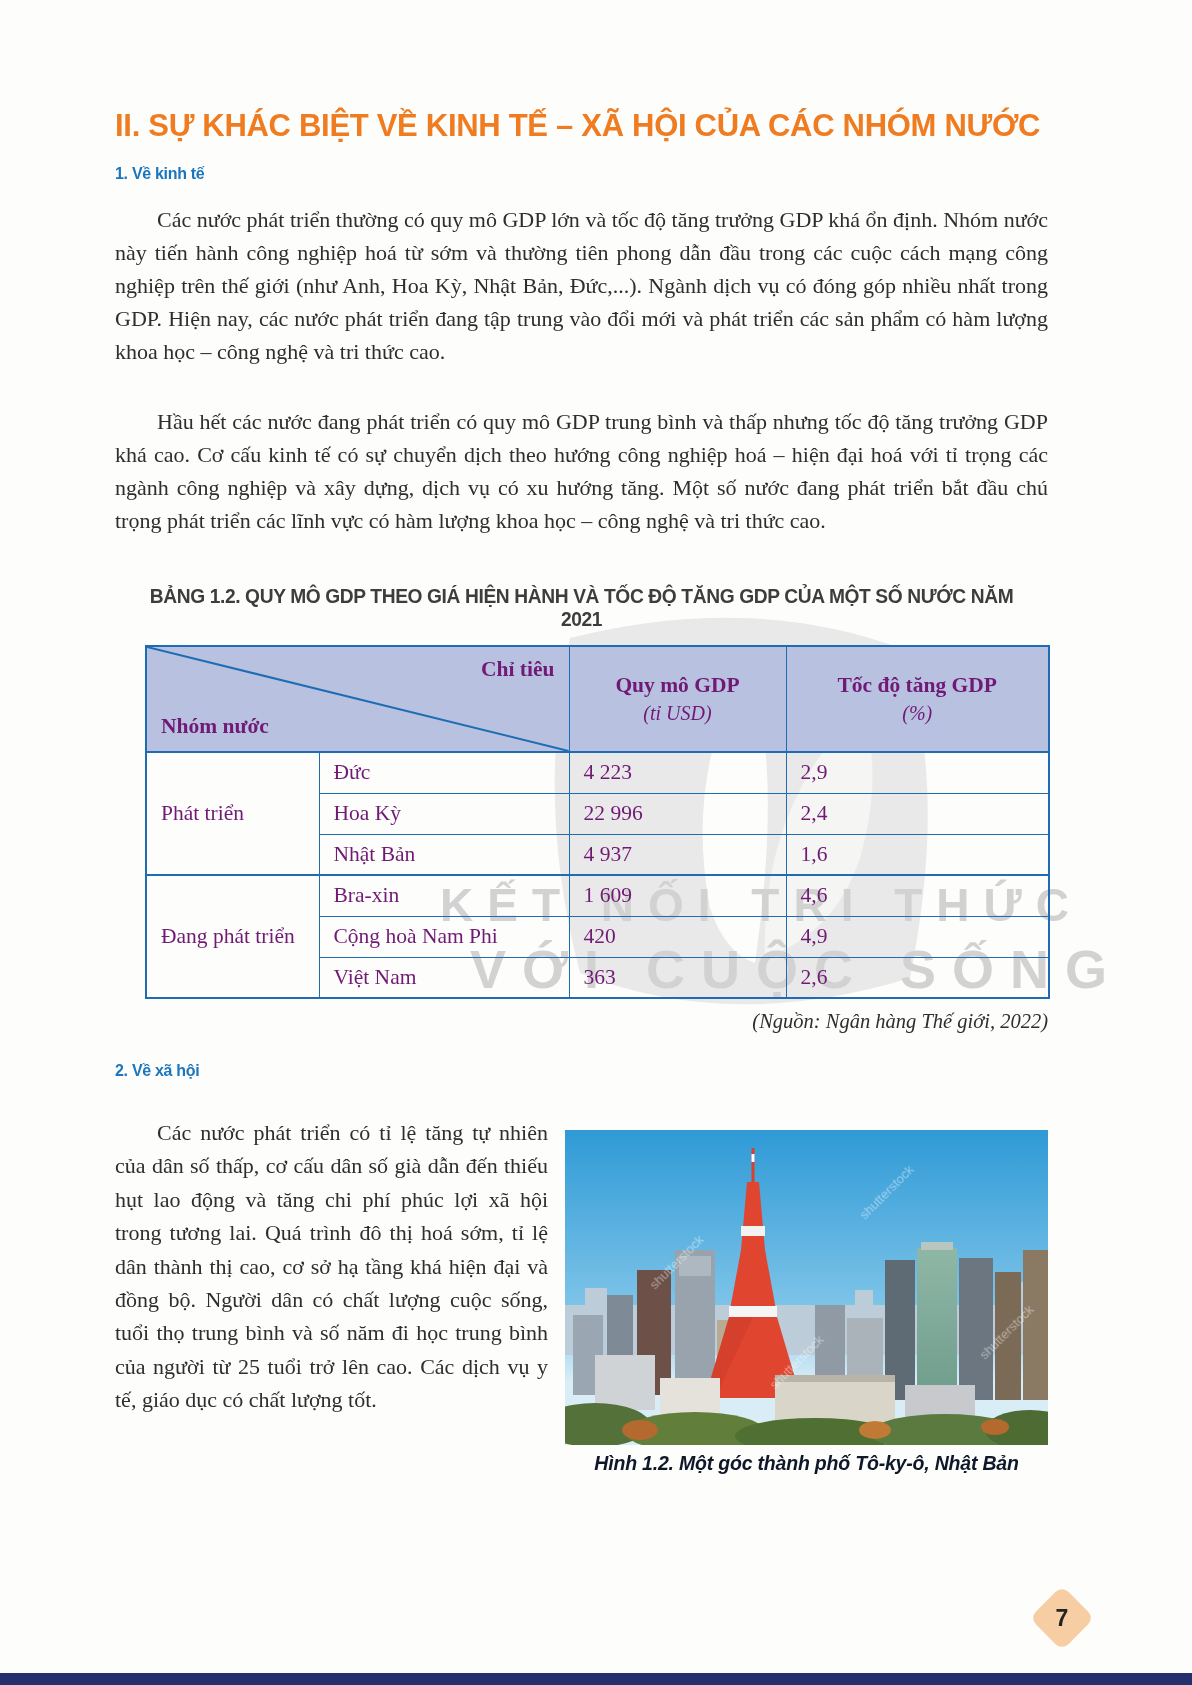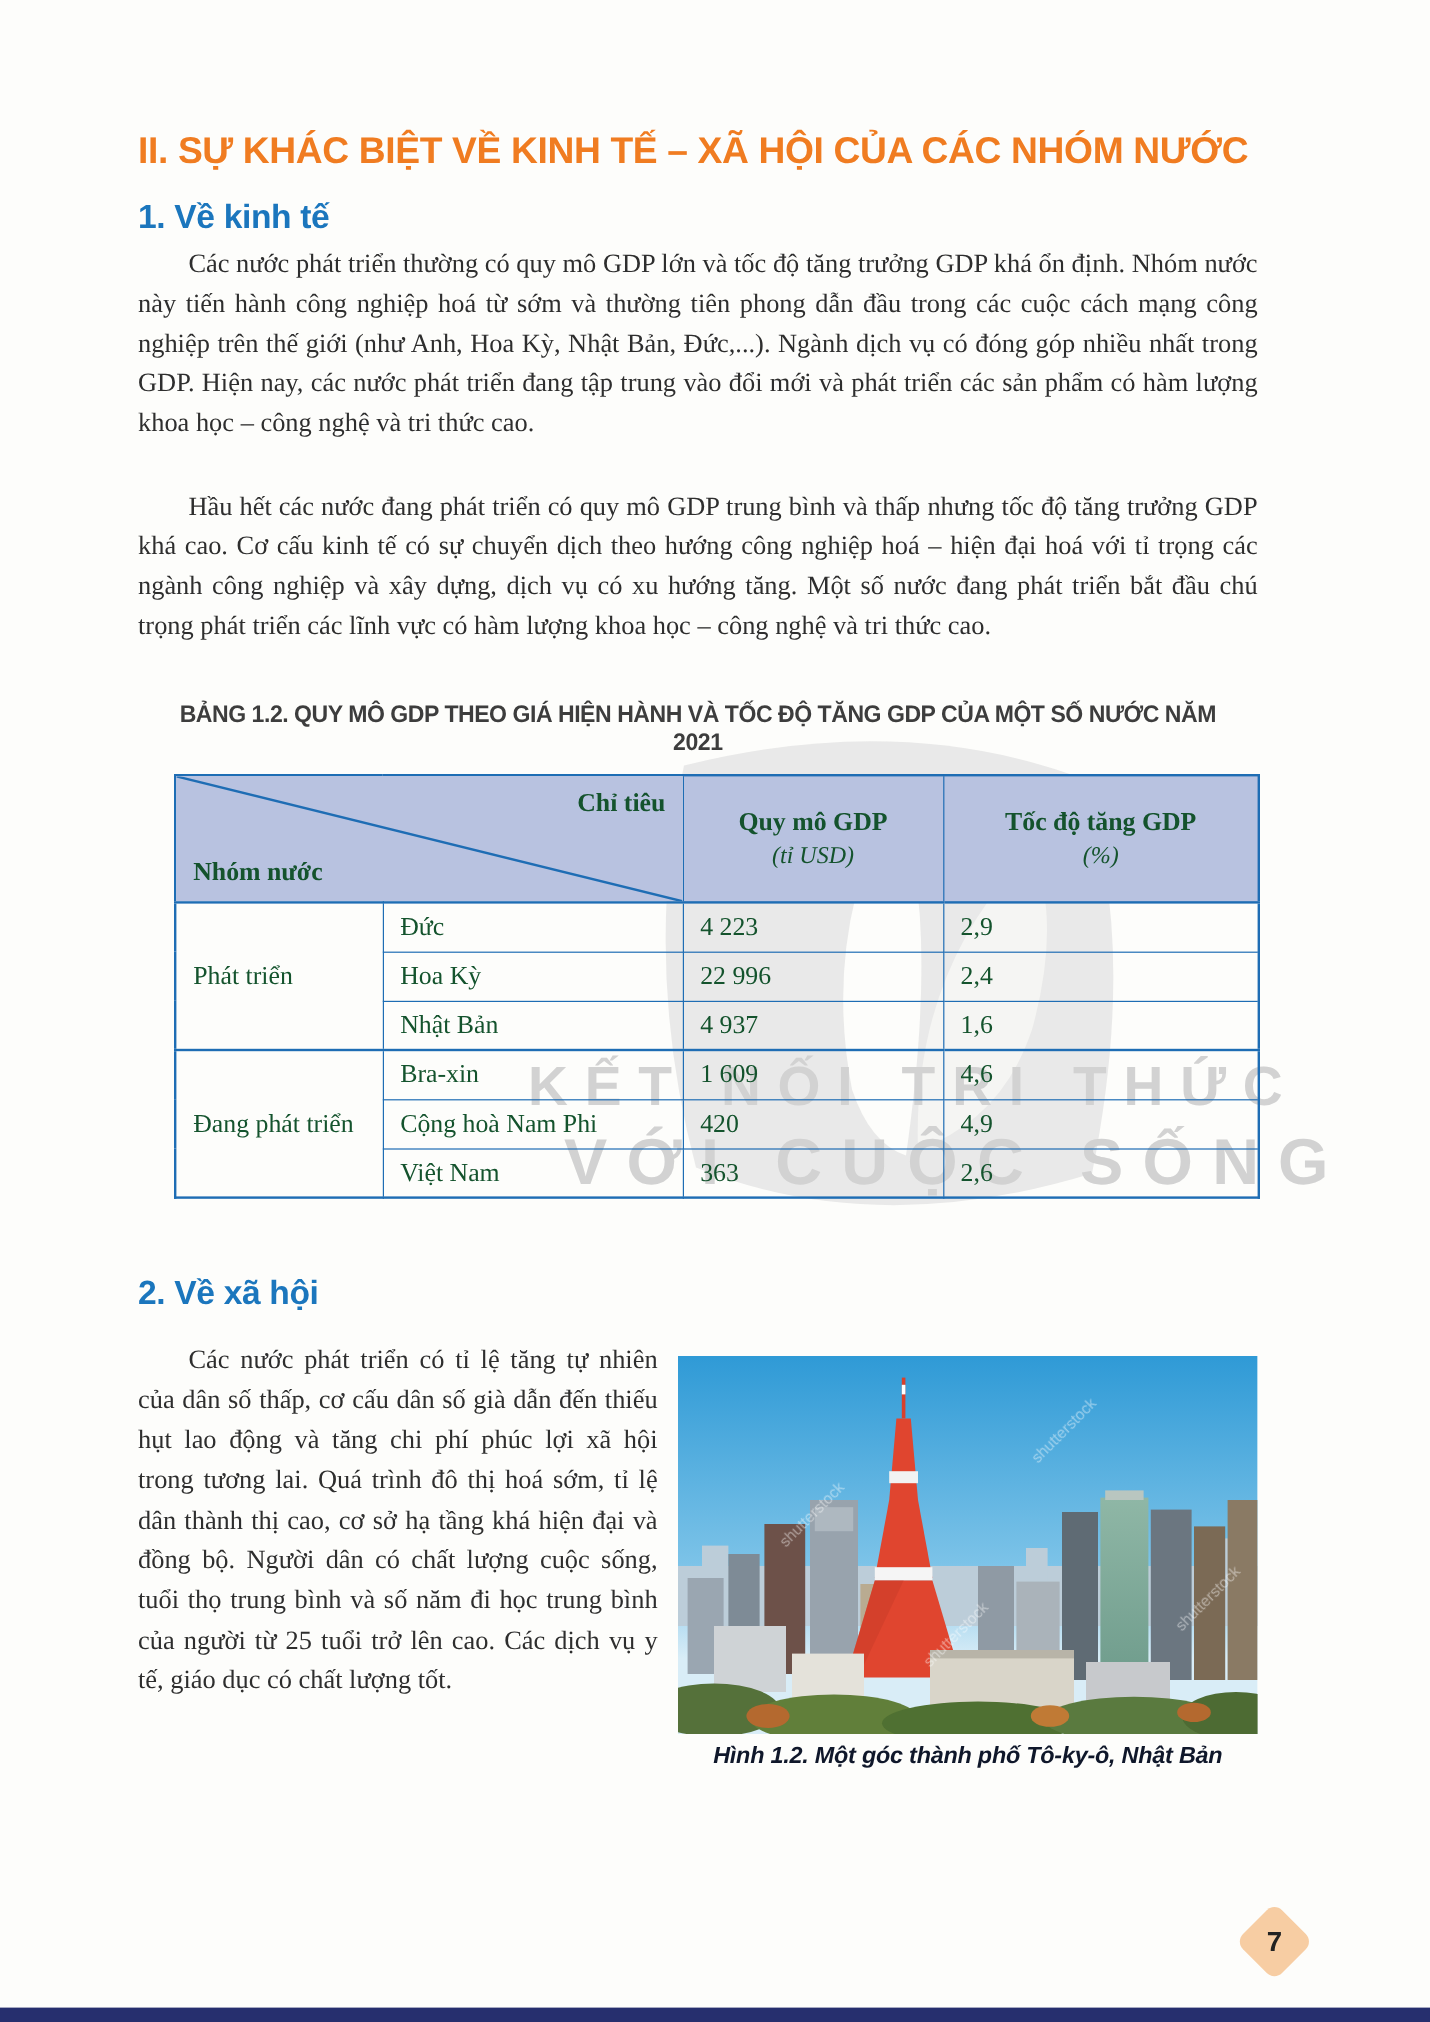--- a/index.html
+++ b/index.html
@@ -9,21 +9,21 @@
   }
   .abs{position:absolute;}
 
   
   .h-main{
     left:115px;top:108px;width:950px;
     font-family:"Liberation Sans", sans-serif;font-weight:bold;font-size:31px;
     color:#f07c21;letter-spacing:-0.3px;
   }
   .h-sub{
-    font-family:"Liberation Sans", sans-serif;font-weight:bold;font-size:28px;
+    font-family:"Liberation Sans", sans-serif;font-weight:bold;font-size:16px;
     color:#1b76bd;letter-spacing:-0.3px;
   }
   .h-sub1{left:115px;top:165px;width:400px;}
   .h-sub2{left:115px;top:1062px;width:400px;}
 
   
   .para{
     left:115px;width:933px;font-size:22px;line-height:33px;text-align:justify;
     text-indent:42px;color:#2e2e2e;
   }
@@ -45,21 +45,21 @@
     font-family:"Liberation Sans", sans-serif;font-weight:bold;color:#d2d2d2;
     z-index:0;white-space:nowrap;letter-spacing:14px;
   }
   .wm1{left:440px;top:878px;font-size:46px;}
   .wm2{left:470px;top:938px;font-size:54px;letter-spacing:16px;}
 
   
   .gdp-table-wrap{left:145px;top:645px;z-index:1;}
   table.gdp{
     border-collapse:collapse;table-layout:fixed;
-    font-size:21.5px;color:#14532d;
+    font-size:21.5px;color:#701a75;
   }
   table.gdp td, table.gdp th{
     border:1.6px solid #1e6db4;padding:0 14px;background:transparent;
   }
   table.gdp .hdr td, table.gdp .hdr th{background:#b8c2e0;border-bottom-width:2.4px;}
   table.gdp{border:2.6px solid #1e6db4;}
   th.colhead{font-weight:bold;text-align:center;vertical-align:middle;line-height:1.35;}
   th.colhead .sub{font-weight:normal;font-style:italic;font-size:20px;display:block;}
   td.diag{position:relative;height:104px;padding:0;}
   td.diag .crit{position:absolute;top:10px;right:14px;font-weight:bold;}
@@ -174,20 +174,21 @@
       </tr>
       <tr class="body-row">
         <td class="country">Việt Nam</td>
         <td class="num">363</td>
         <td class="num">2,6</td>
       </tr>
     </tbody>
       </table>
   </div>
 
+  <div class="abs source">(Nguồn: Ngân hàng Thế giới, 2022)</div>
 
   <div class="abs h-sub h-sub2">2. Về xã hội</div>
   <div class="para3">Các nước phát triển có tỉ lệ tăng tự nhiên của dân số thấp, cơ cấu dân số già dẫn đến thiếu hụt lao động và tăng chi phí phúc lợi xã hội trong tương lai. Quá trình đô thị hoá sớm, tỉ lệ dân thành thị cao, cơ sở hạ tầng khá hiện đại và đồng bộ. Người dân có chất lượng cuộc sống, tuổi thọ trung bình và số năm đi học trung bình của người từ 25 tuổi trở lên cao. Các dịch vụ y tế, giáo dục có chất lượng tốt.</div>
 
   <div class="abs photo">
     <svg width="483" height="315" viewBox="0 0 483 315" xmlns="http://www.w3.org/2000/svg">
       <defs>
         <linearGradient id="sky" x1="0" y1="0" x2="0" y2="1">
           <stop offset="0" stop-color="#2f9ad6"></stop>
           <stop offset="0.55" stop-color="#7cc3e8"></stop>

